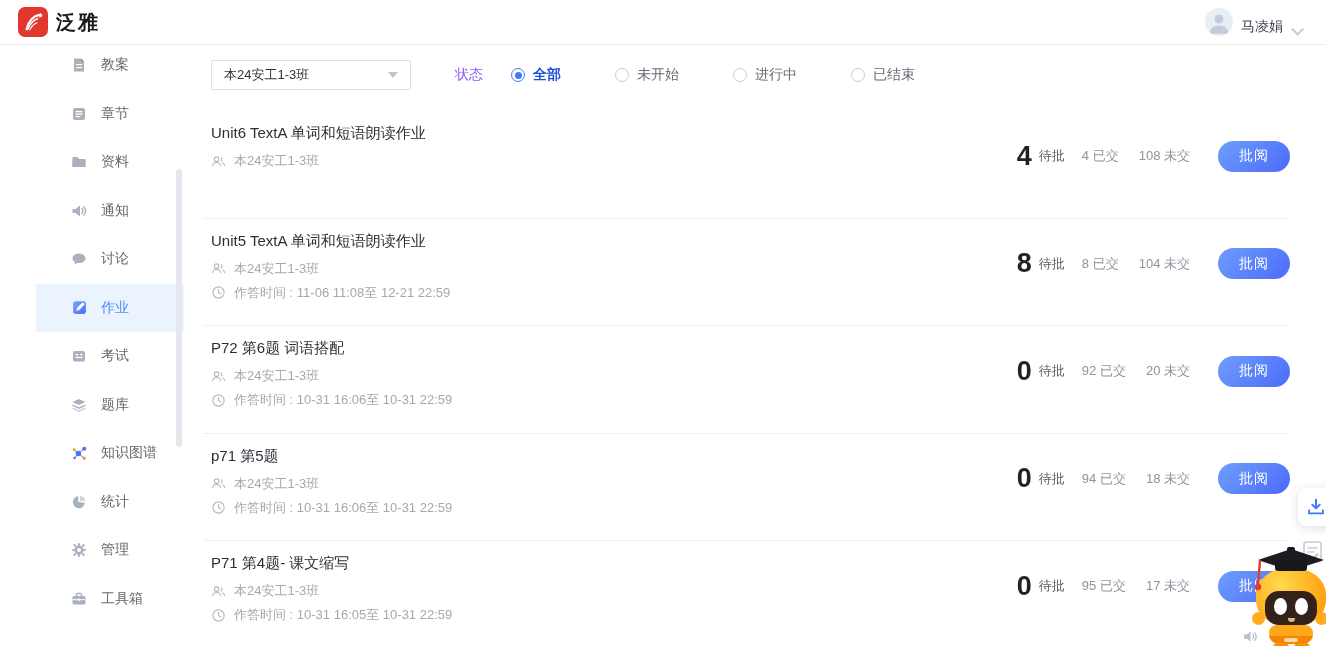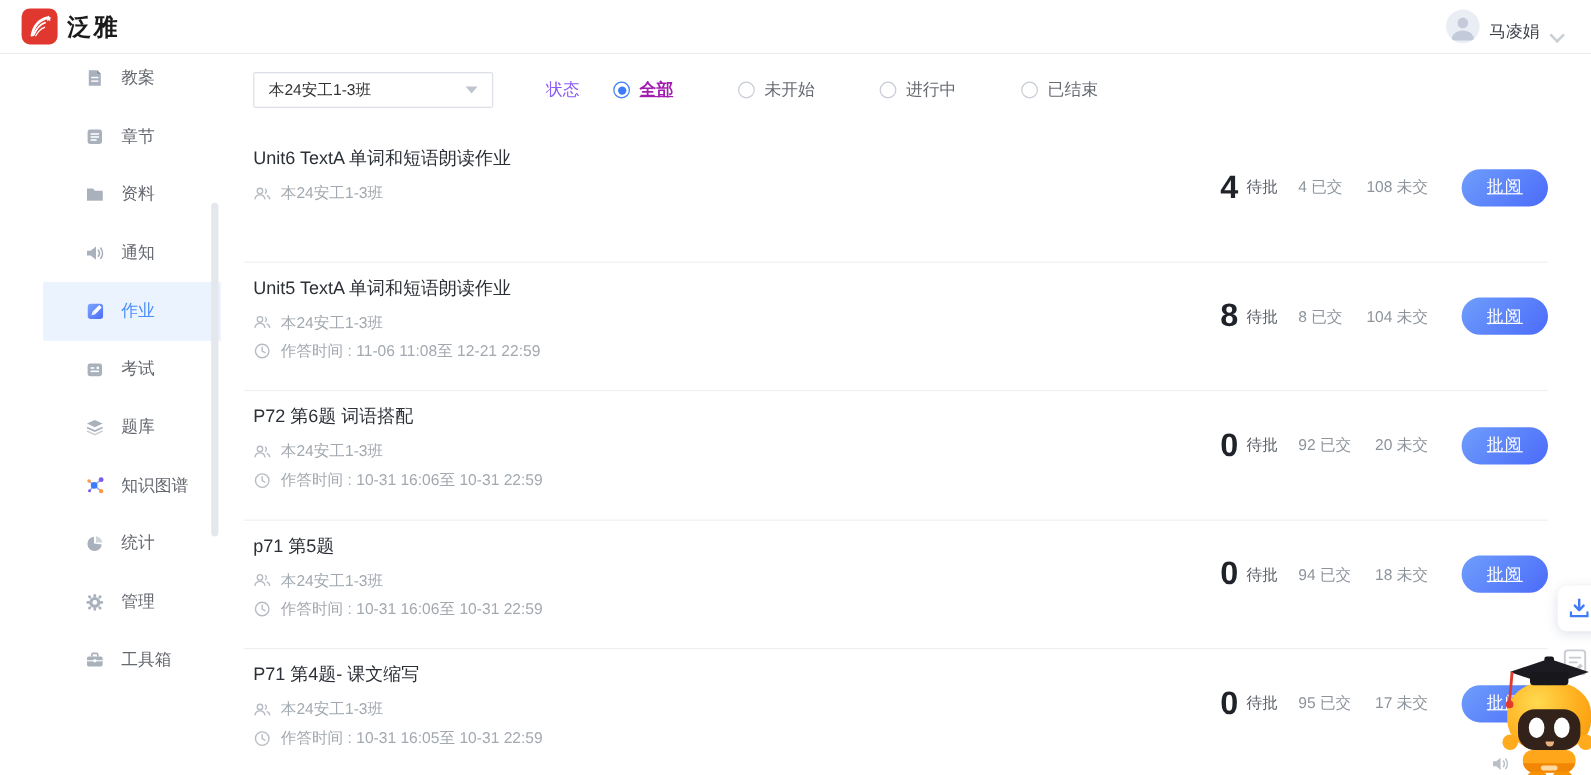--- a/index.html
+++ b/index.html
@@ -44,35 +44,35 @@
   .class-select .sel-text { font-size:13px; color:#333; }
   .caret-down { width:0; height:0; border-left:5px solid transparent; border-right:5px solid transparent;
     border-top:6px solid #c0c4cc; }
   .status-label { font-size:14px; color:#8b5cf6; margin-left:44px; margin-right:28px; }
   .radio-opt { display:flex; align-items:center; gap:8px; margin-right:54px; cursor:pointer; }
   .rdot { width:14px; height:14px; border-radius:50%; border:1px solid #c8ccd4; background:#fff;
     display:flex; align-items:center; justify-content:center; }
   .radio-opt .rlabel { font-size:14px; color:#666b73; }
   .radio-opt.checked .rdot { border-color:#3e7bfa; }
   .radio-opt.checked .rdot::after { content:""; width:7px; height:7px; border-radius:50%; background:#3e7bfa; }
-  .radio-opt.checked .rlabel { color:#a21caf; font-weight:bold;text-decoration:underline; }
+  .radio-opt.checked .rlabel { color:#1d4ed8; font-weight:bold; }
 
   .row { position:relative; height:107.5px; padding-top:12px; margin-left:-8px; padding-left:8px;
     border-bottom:1px solid #eef0f2; }
   .row-title { font-size:15px; color:#2b2f36; line-height:20px; margin-bottom:9px; cursor:pointer; }
   .row-meta { display:flex; align-items:center; gap:8px; font-size:13px; color:#a3a9b0;
     line-height:18px; margin-top:6px; }
   .row-meta .micon { width:15px; height:15px; display:flex; color:#b5bbc2; }
   .row-stats { position:absolute; right:0; top:29px; height:32px; display:flex; align-items:center; }
   .big-num { font-size:27px; font-weight:bold; color:#1f2329; margin-right:7px; }
   .pend-label { font-size:13px; color:#595f66; margin-right:17px; }
   .gstat { font-size:13px; color:#8d949c; margin-right:20px; }
   .review-btn { width:72px; height:31px; border:none; border-radius:16px; margin-left:8px;
     background:linear-gradient(135deg,#6f9efc 0%,#4b6bf9 100%); color:#fff; font-size:14px;
-    font-family:inherit; cursor:pointer; letter-spacing:1px;text-decoration:underline; }
+    font-family:inherit; cursor:pointer; letter-spacing:1px; }
 
   
   .float-download { position:absolute; top:488px; right:-18px; width:46px; height:38px; background:#fff;
     border-radius:8px; box-shadow:0 2px 10px rgba(60,80,120,.18); display:flex; align-items:center;
     padding-left:7px; z-index:40; cursor:pointer; }
   .float-note { position:absolute; top:540px; right:2px; z-index:35; color:#c7ccd2; cursor:pointer; }
   .mute-btn { position:absolute; top:628px; right:67px; z-index:45; opacity:.85; cursor:pointer; }
 
   
   .mascot { position:absolute; right:-2px; bottom:-4px; width:76px; height:104px; z-index:50; cursor:pointer; }
@@ -164,20 +164,28 @@
     <span class="sicon">
       <svg width="16" height="16" viewBox="0 0 16 16">
           <path d="M1.5 6v4h3l4.5 3.5v-11L4.5 6z" fill="currentColor"></path>
           <path d="M11 5.5c1 1.4 1 3.6 0 5" stroke="currentColor" stroke-width="1.4" fill="none" stroke-linecap="round"></path>
           <path d="M13 3.8c1.8 2.4 1.8 6 0 8.4" stroke="currentColor" stroke-width="1.4" fill="none" stroke-linecap="round"></path>
         </svg>
     </span>
     <span class="slabel">通知</span>
   </div>
 
+  <div class="side-item">
+    <span class="sicon">
+      <svg width="16" height="16" viewBox="0 0 16 16">
+          <path d="M8 2.5c-3.6 0-6.5 2.1-6.5 4.8 0 1.6 1 3 2.6 3.9L3.5 13.5l3-1.5c.5.1 1 .1 1.5.1 3.6 0 6.5-2.1 6.5-4.8S11.6 2.5 8 2.5z" fill="currentColor"></path>
+        </svg>
+    </span>
+    <span class="slabel">讨论</span>
+  </div>
 
   <div class="side-item active">
     <span class="sicon">
       <svg width="17" height="17" viewBox="0 0 16 16">
           <defs>
             <linearGradient id="hwg" x1="0" y1="0" x2="1" y2="1">
               <stop offset="0" stop-color="#7ea4fb"></stop>
               <stop offset="1" stop-color="#4a6ef9"></stop>
             </linearGradient>
           </defs>

